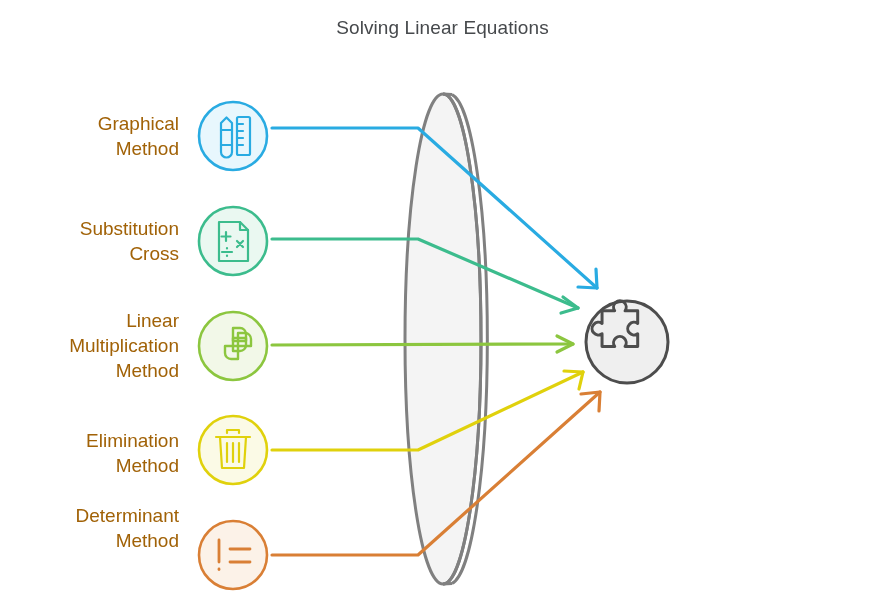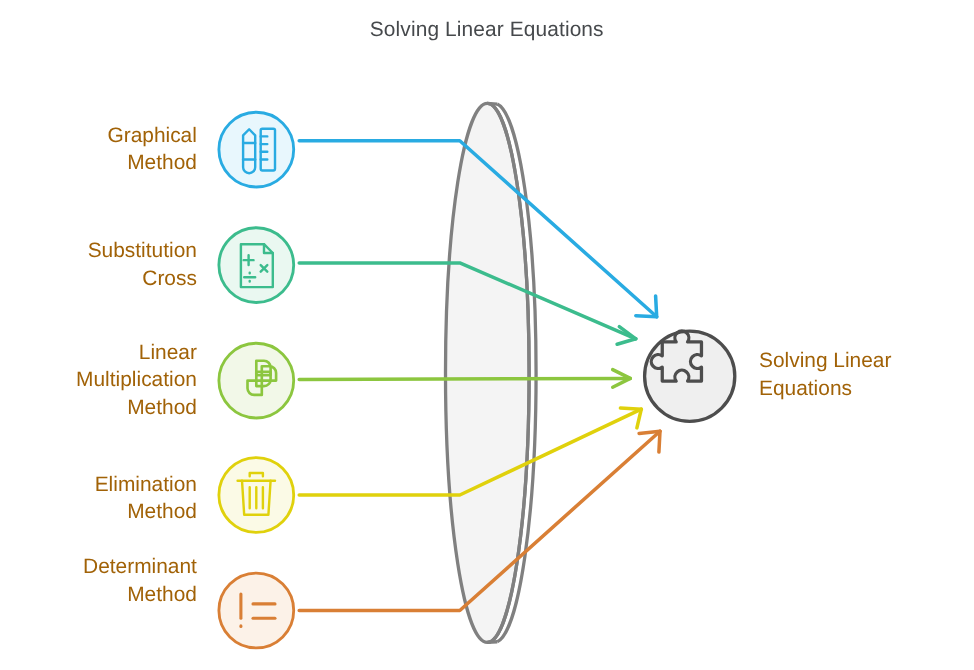--- a/index.html
+++ b/index.html
@@ -183,16 +183,14 @@
   <div class="node-label method-label" style="top:308px;">Linear
 Multiplication
 Method</div>
 
   <div class="node-label method-label" style="top:428px;">Elimination
 Method</div>
 
   <div class="node-label method-label" style="top:503px;">Determinant
 Method</div>
 
-  <div class="node-label" id="target-label">Solving Linear
-Equations</div>
 
 </div>
 
 </body></html>

